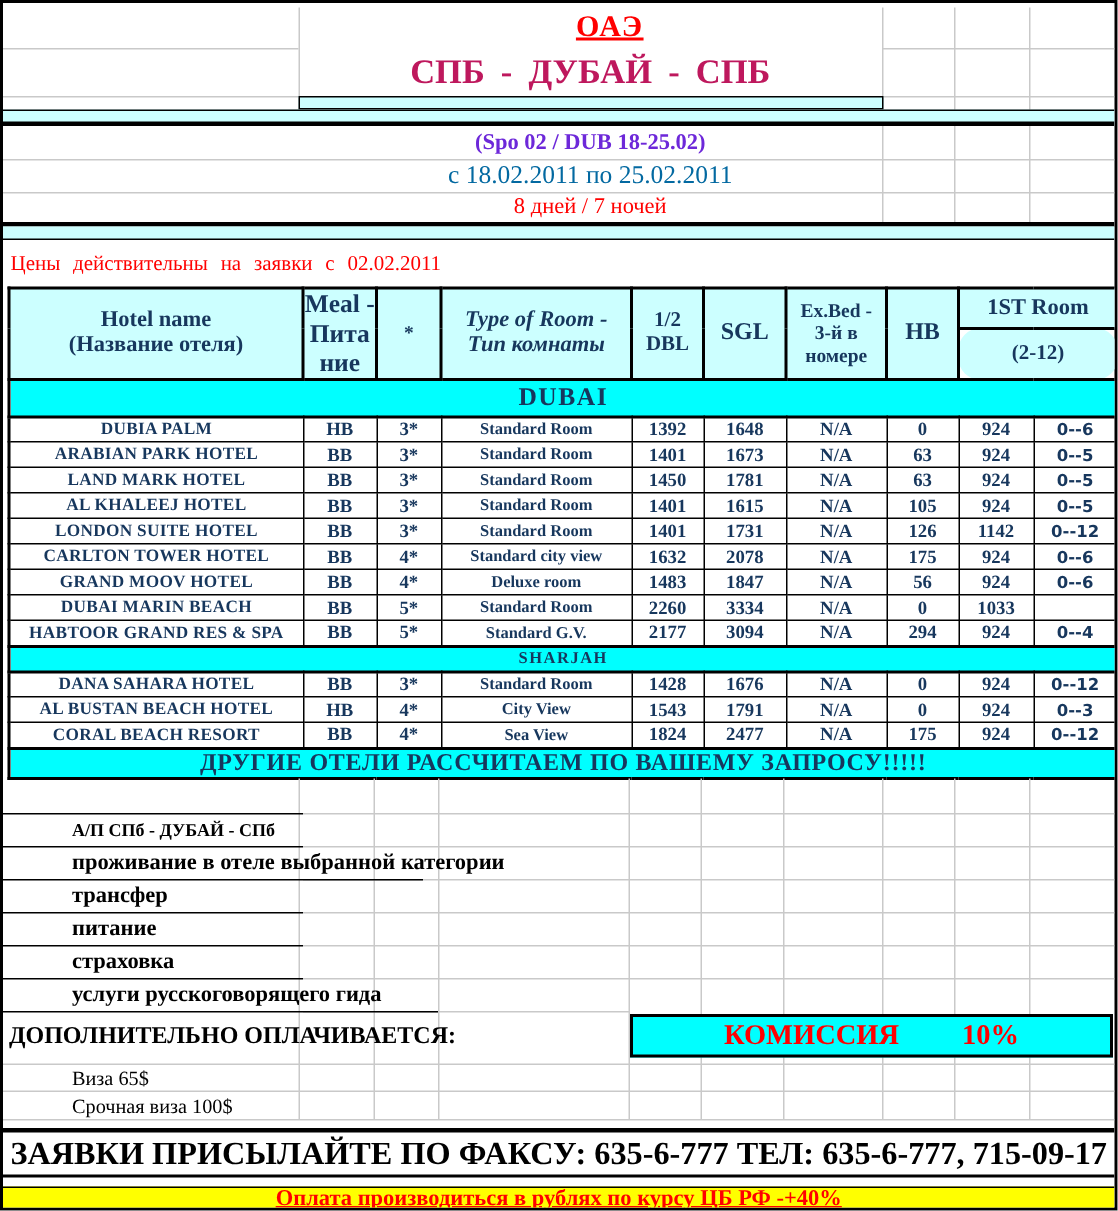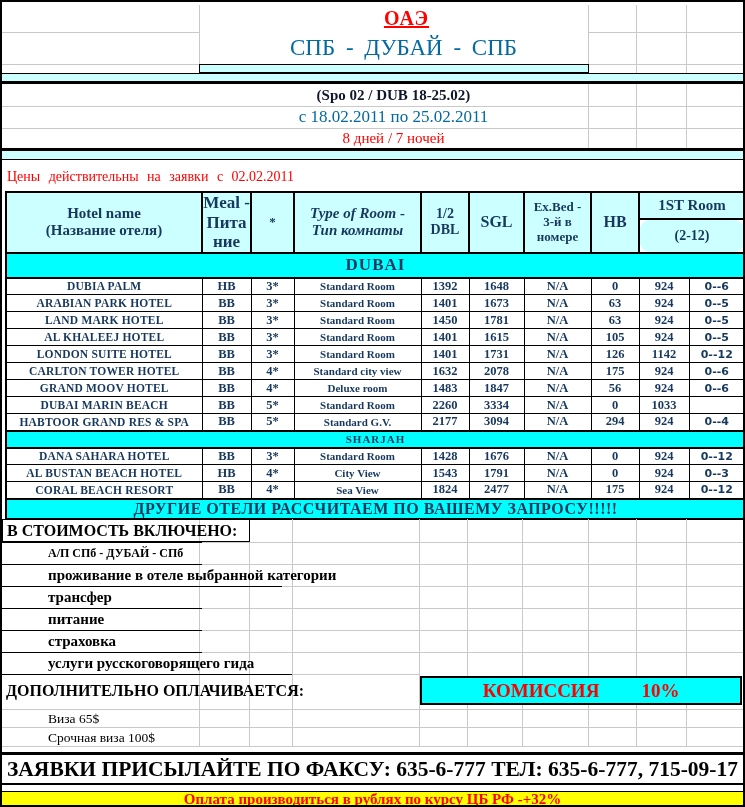--- a/index.html
+++ b/index.html
@@ -9,24 +9,24 @@
     font-family:"Liberation Serif","DejaVu Serif",serif;color:#000;
     margin:0 auto;
   }
   .abs{position:absolute;box-sizing:border-box;}
   .ctr{display:flex;align-items:center;justify-content:center;text-align:center;}
   .gl{position:absolute;background:#c9c9c9;}
   .blk{position:absolute;background:#000;}
 
   
   .country{left:197px;top:3px;width:389px;height:27px;font-size:20px;font-weight:bold;color:#ff0000;text-decoration:underline;letter-spacing:1px;padding-left:26px;}
-  .route{left:197px;top:30px;width:389px;height:32px;font-size:23px;font-weight:normal;color:#0369a1;word-spacing:5px;margin-left:10px;}
+  .route{left:197px;top:30px;width:389px;height:32px;font-size:23px;font-weight:bold;color:#be185d;word-spacing:5px;}
   .title-band{left:197px;top:62px;width:390px;height:9px;background:#ccffff;border:1px solid #000;}
   .full-band{left:0;top:71px;width:741px;height:11px;background:#ccffff;border-top:1px solid #000;border-bottom:3px solid #000;}
-  .tour-code{left:197px;top:82px;width:389px;height:22px;font-size:15px;font-weight:bold;color:#0f172a;}
+  .tour-code{left:197px;top:82px;width:389px;height:22px;font-size:15px;font-weight:bold;color:#6d28d9;}
   .dates{left:197px;top:104px;width:389px;height:22px;font-size:17px;color:#0369a1;}
   .duration{left:197px;top:126px;width:389px;height:20px;font-size:15px;color:#ff0000;}
   .sep1{left:0;top:146px;width:741px;height:3px;}
   .band2{left:0;top:149px;width:741px;height:9px;background:#ccffff;border-bottom:1px solid #000;}
   .validity{left:5px;top:163px;width:600px;height:23px;display:flex;align-items:center;font-size:14px;color:#ff0000;word-spacing:5px;}
 
   
   table.price{position:absolute;left:3px;top:189px;width:739px;border-collapse:collapse;table-layout:fixed;border:2px solid #000;}
   table.price th{background:#ccffff;border:2px solid #000;color:#17375d;padding:0;line-height:1.15;font-weight:bold;vertical-align:middle;}
   table.price td{border:1px solid #000;padding:0 2px;color:#17375d;font-weight:bold;text-align:center;overflow:hidden;white-space:nowrap;}
@@ -307,33 +307,32 @@
   <div class="gl" style="left:0;top:744px;width:741px;height:1px;"></div>
 
   <div class="blk" style="left:0;top:540px;width:200px;height:1px;"></div>
   <div class="blk" style="left:0;top:562px;width:200px;height:1px;"></div>
   <div class="blk" style="left:0;top:584px;width:280px;height:1px;"></div>
   <div class="blk" style="left:0;top:606px;width:200px;height:1px;"></div>
   <div class="blk" style="left:0;top:628px;width:200px;height:1px;"></div>
   <div class="blk" style="left:0;top:650px;width:200px;height:1px;"></div>
   <div class="blk" style="left:0;top:672px;width:290px;height:1px;"></div>
 
-  <div class="abs included-title">В СТОИМОСТЬ ВКЛЮЧЕНО:</div>
   <div class="inc-item small" style="top:540px;">А/П СПб - ДУБАЙ - СПб</div>
   <div class="inc-item" style="top:562px;">проживание в отеле выбранной категории</div>
   <div class="inc-item" style="top:584px;">трансфер</div>
   <div class="inc-item" style="top:606px;">питание</div>
   <div class="inc-item" style="top:628px;">страховка</div>
   <div class="inc-item" style="top:650px;">услуги русскоговорящего гида</div>
 
   <div class="abs extra-title">ДОПОЛНИТЕЛЬНО ОПЛАЧИВАЕТСЯ:</div>
   <div class="abs commission">
     <span>КОМИССИЯ</span>
     <span>10%</span>
   </div>
   <div class="visa" style="top:708px;">Виза 65$</div>
   <div class="visa" style="top:727px;">Срочная виза 100$</div>
 
   <div class="abs blk fax-sep"></div>
   <div class="abs ctr fax">ЗАЯВКИ ПРИСЫЛАЙТЕ ПО ФАКСУ: 635-6-777 ТЕЛ: 635-6-777, 715-09-17</div>
-  <div class="abs ctr payment">Оплата производиться в рублях по курсу ЦБ РФ -+32%</div>
+  <div class="abs ctr payment">Оплата производиться в рублях по курсу ЦБ РФ -+40%</div>
 
 </div>
 
 </body></html>

